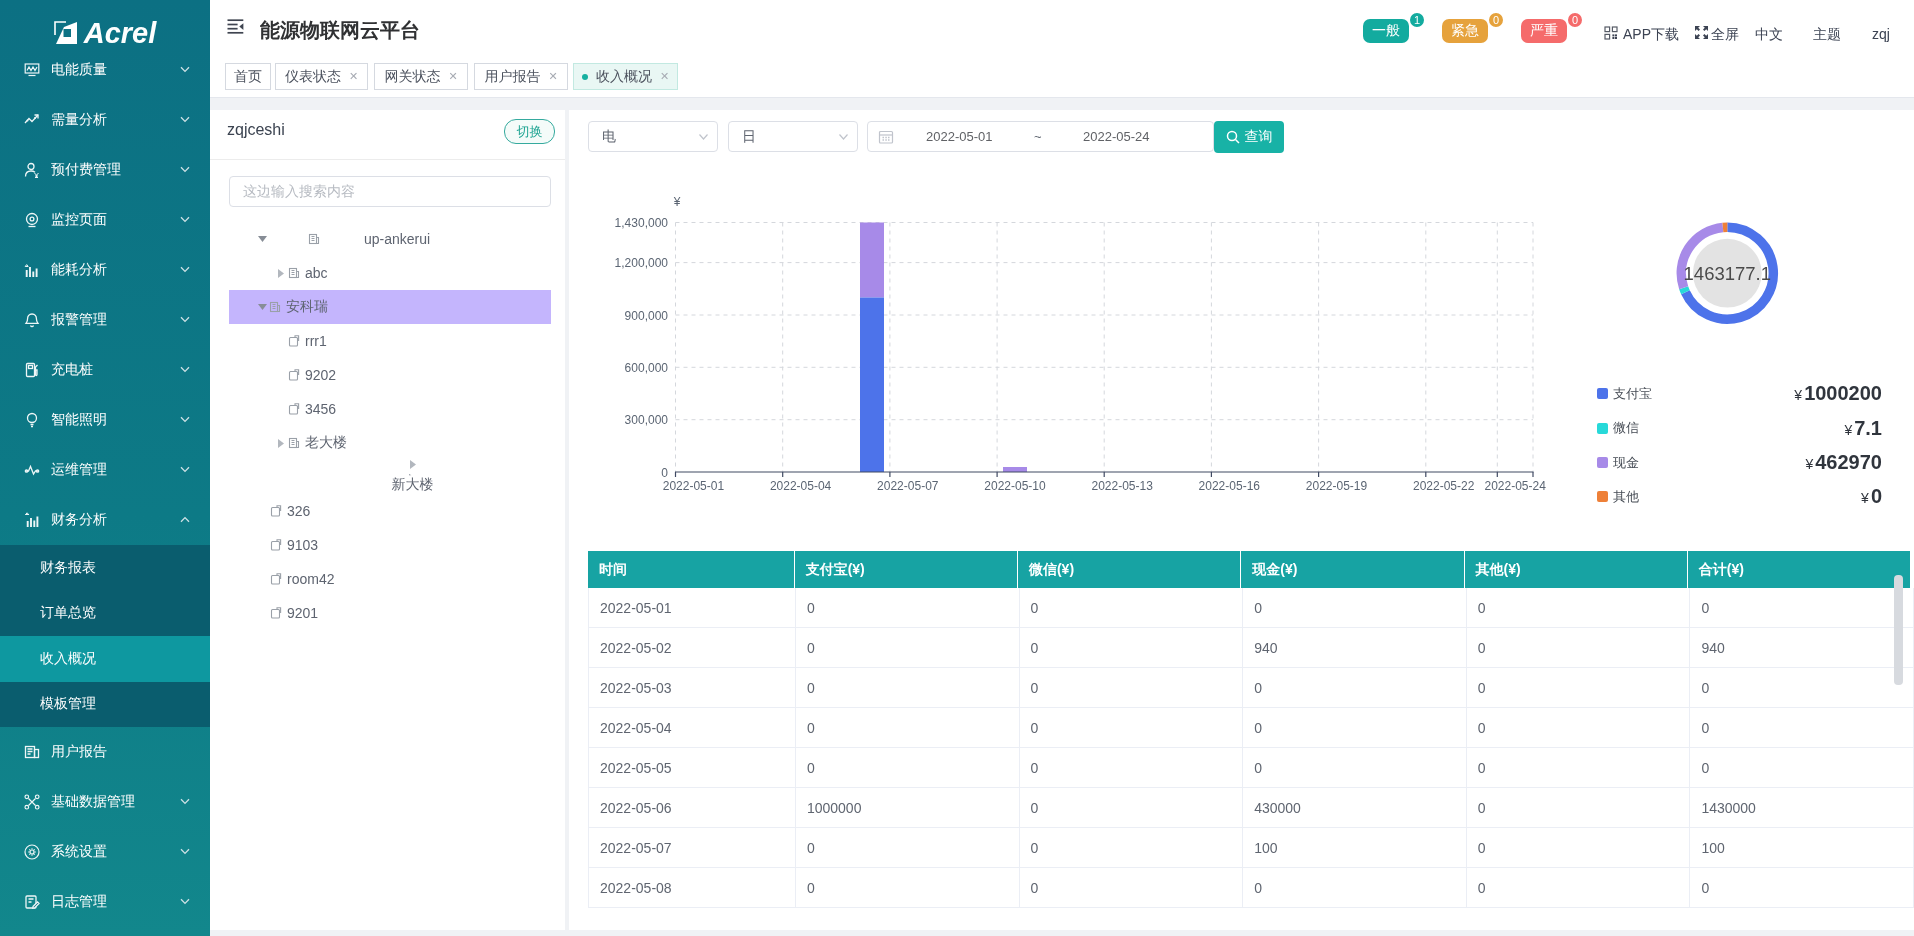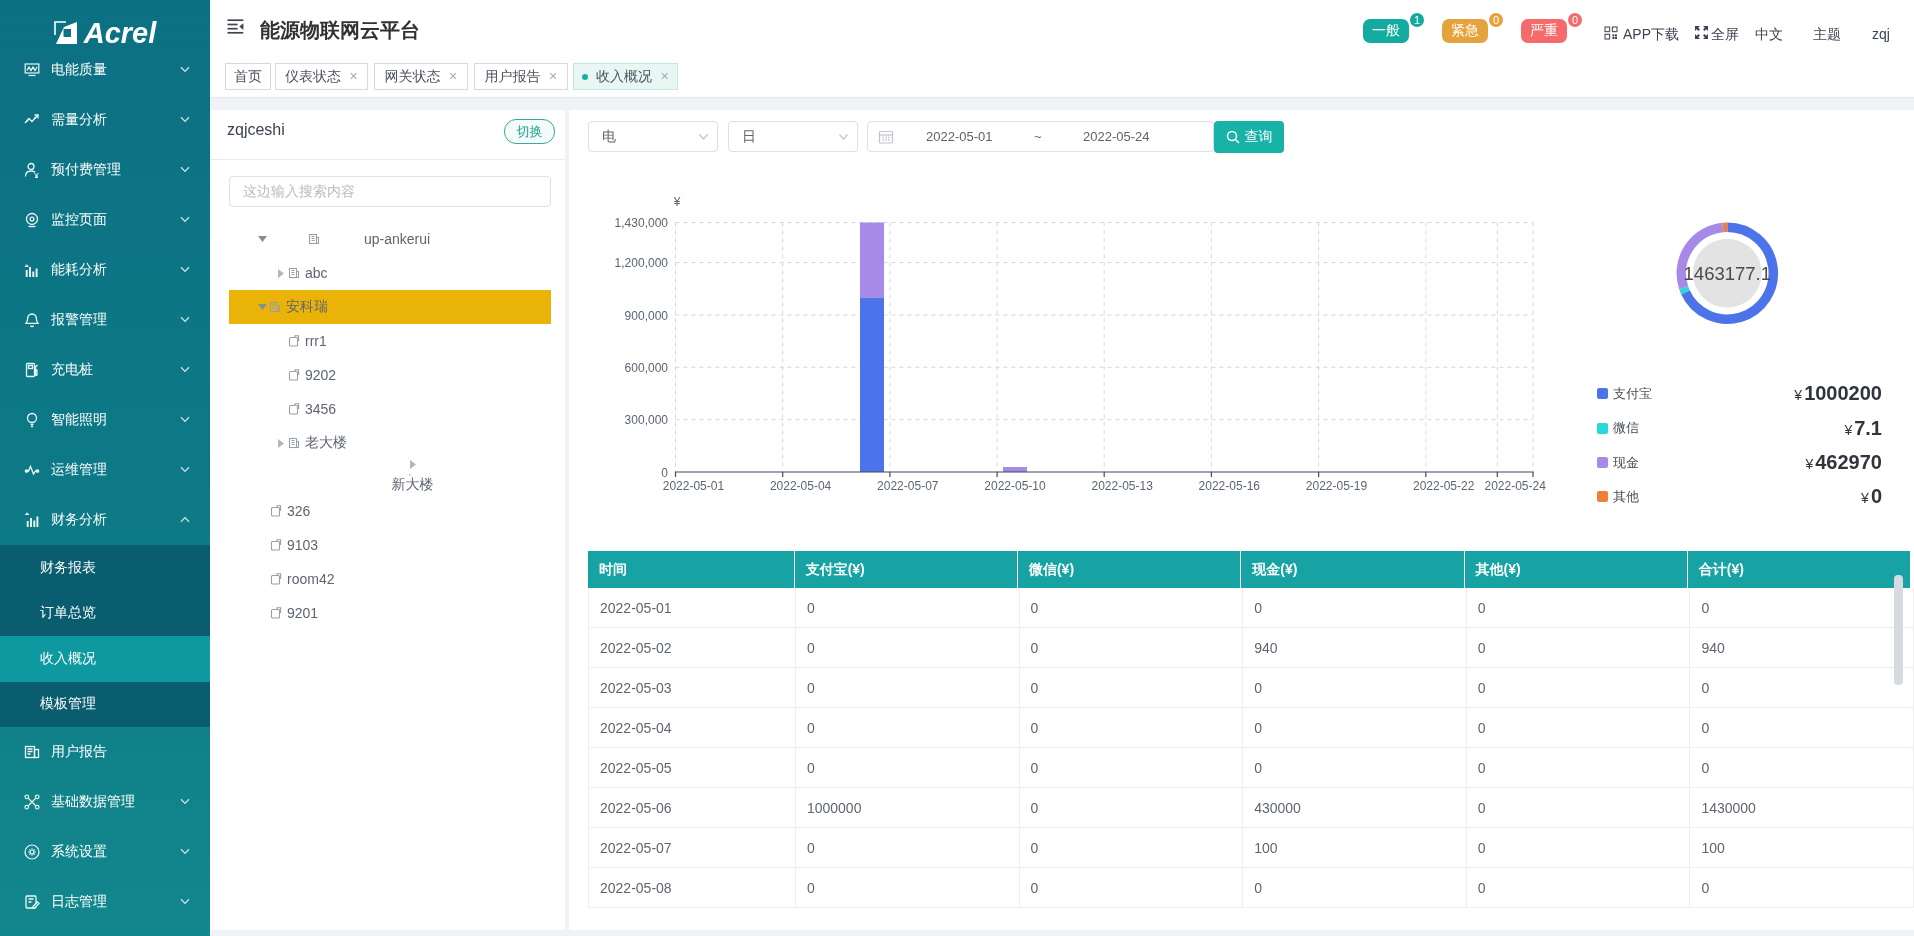--- a/index.html
+++ b/index.html
@@ -33,21 +33,21 @@
   
   .treepanel { position:absolute; left:210px; top:110px; width:355px; height:820px; background:#fff; }
   .mainpanel { position:absolute; left:569px; top:110px; width:1345px; height:820px; background:#fff; }
   
   .tp-name { position:absolute; left:17px; top:11px; font-size:16px; color:#3b4350; }
   .btn-switch { position:absolute; left:282px; top:9px; width:51px; height:25px; border:1px solid #35aa9e; border-radius:12px; color:#1ca391; font-size:13px; display:flex; align-items:center; justify-content:center; background:#f4fbf9;margin-left:12px; }
   .tp-divider { position:absolute; left:0; top:49px; width:355px; height:1px; background:#ececec; }
   .searchbox { position:absolute; left:19px; top:66px; width:322px; height:31px; border:1px solid #dcdfe6; border-radius:4px; color:#b7bbc2; font-size:14px; line-height:29px; padding-left:13px; }
   .tree { position:absolute; left:19px; top:112px; width:322px; }
   .trow { height:34px; display:flex; align-items:center; font-size:14px; color:#5e6470; }
-  .trow.hl { background:#eab308; }
+  .trow.hl { background:#c4b5fd; }
   .trow .car { width:14px; flex:0 0 14px; display:flex; justify-content:center; }
   .trow .tic { margin-right:5px; }
   
   .sel { position:absolute; top:11px; height:31px; border:1px solid #dcdfe6; border-radius:4px; background:#fff; font-size:14px; color:#5f6570; }
   .sel .txt { position:absolute; left:13px; top:6px; }
   .chev { position:absolute; right:9px; top:12px; width:9px; height:6px; }
   .btn-query { position:absolute; left:645px; top:11px; width:70px; height:32px; background:#18b2a6; border-radius:4px; color:#fff; font-size:14px; display:flex; align-items:center; justify-content:center; gap:5px; }
   
   .dtable { position:absolute; left:19px; top:428px; width:1326px; font-size:14px; }
   .thead { display:flex; height:37px; background:#17a3a3; color:#fff; font-weight:bold;margin-top:13px; }

